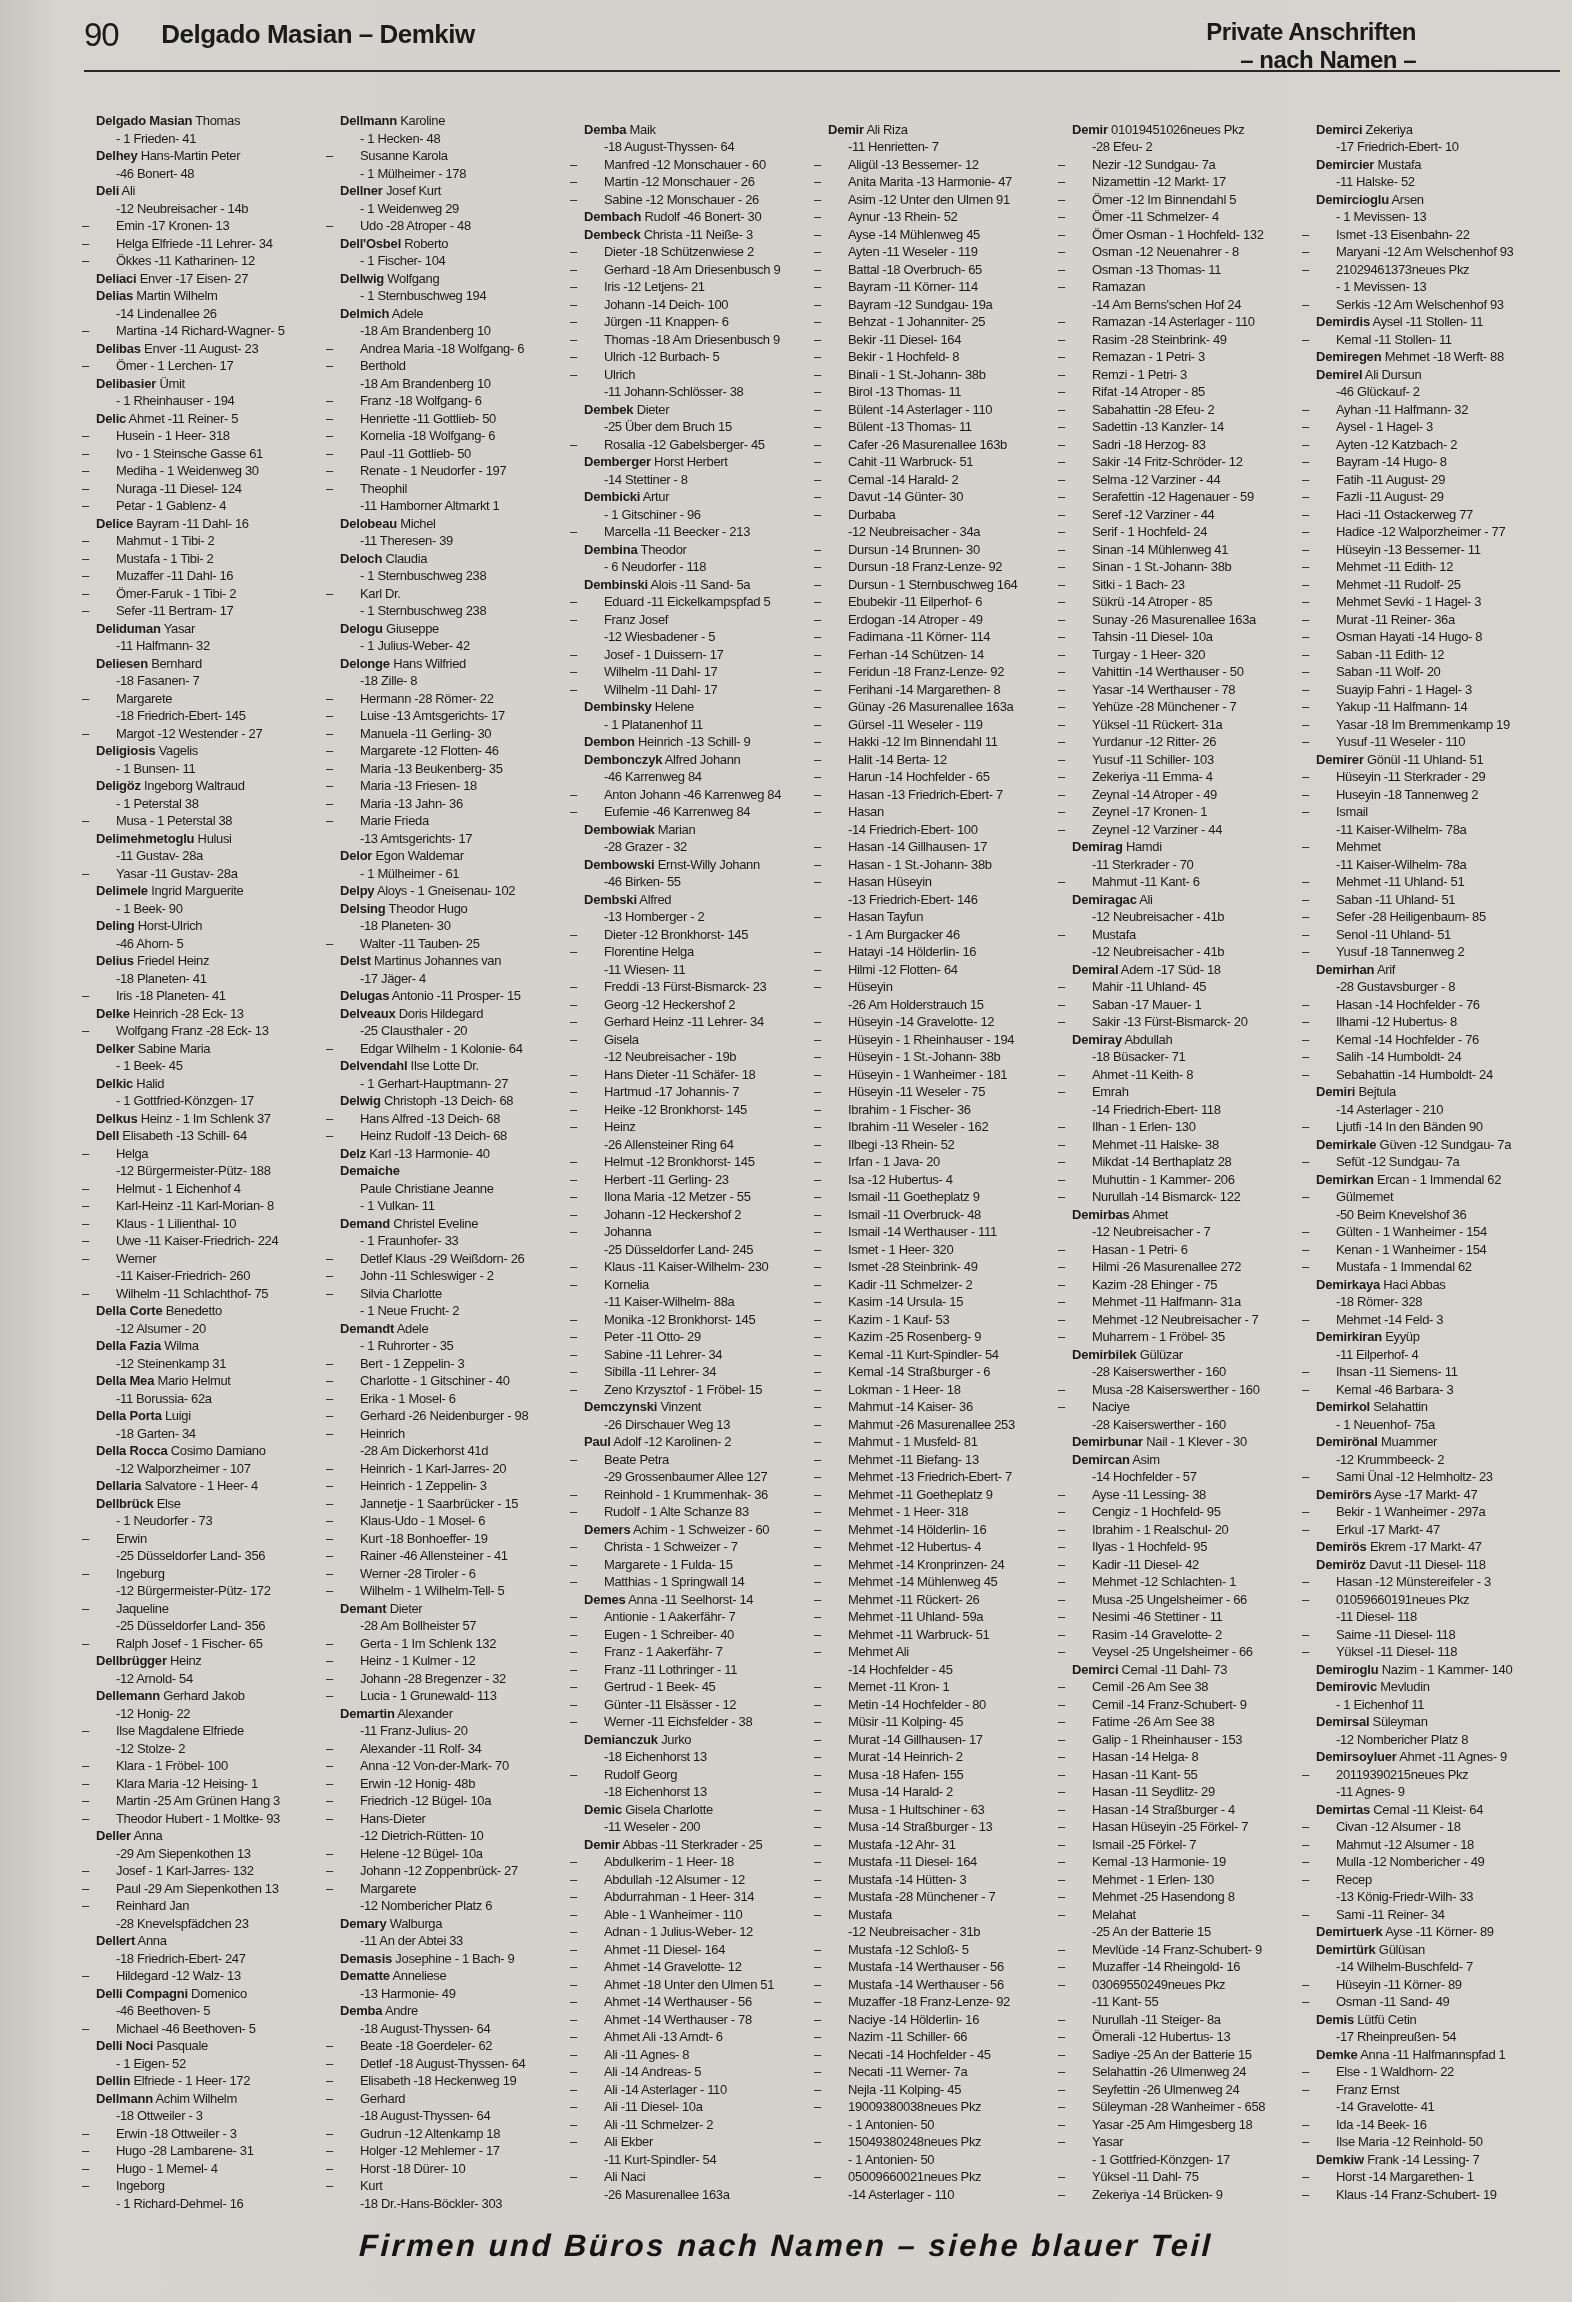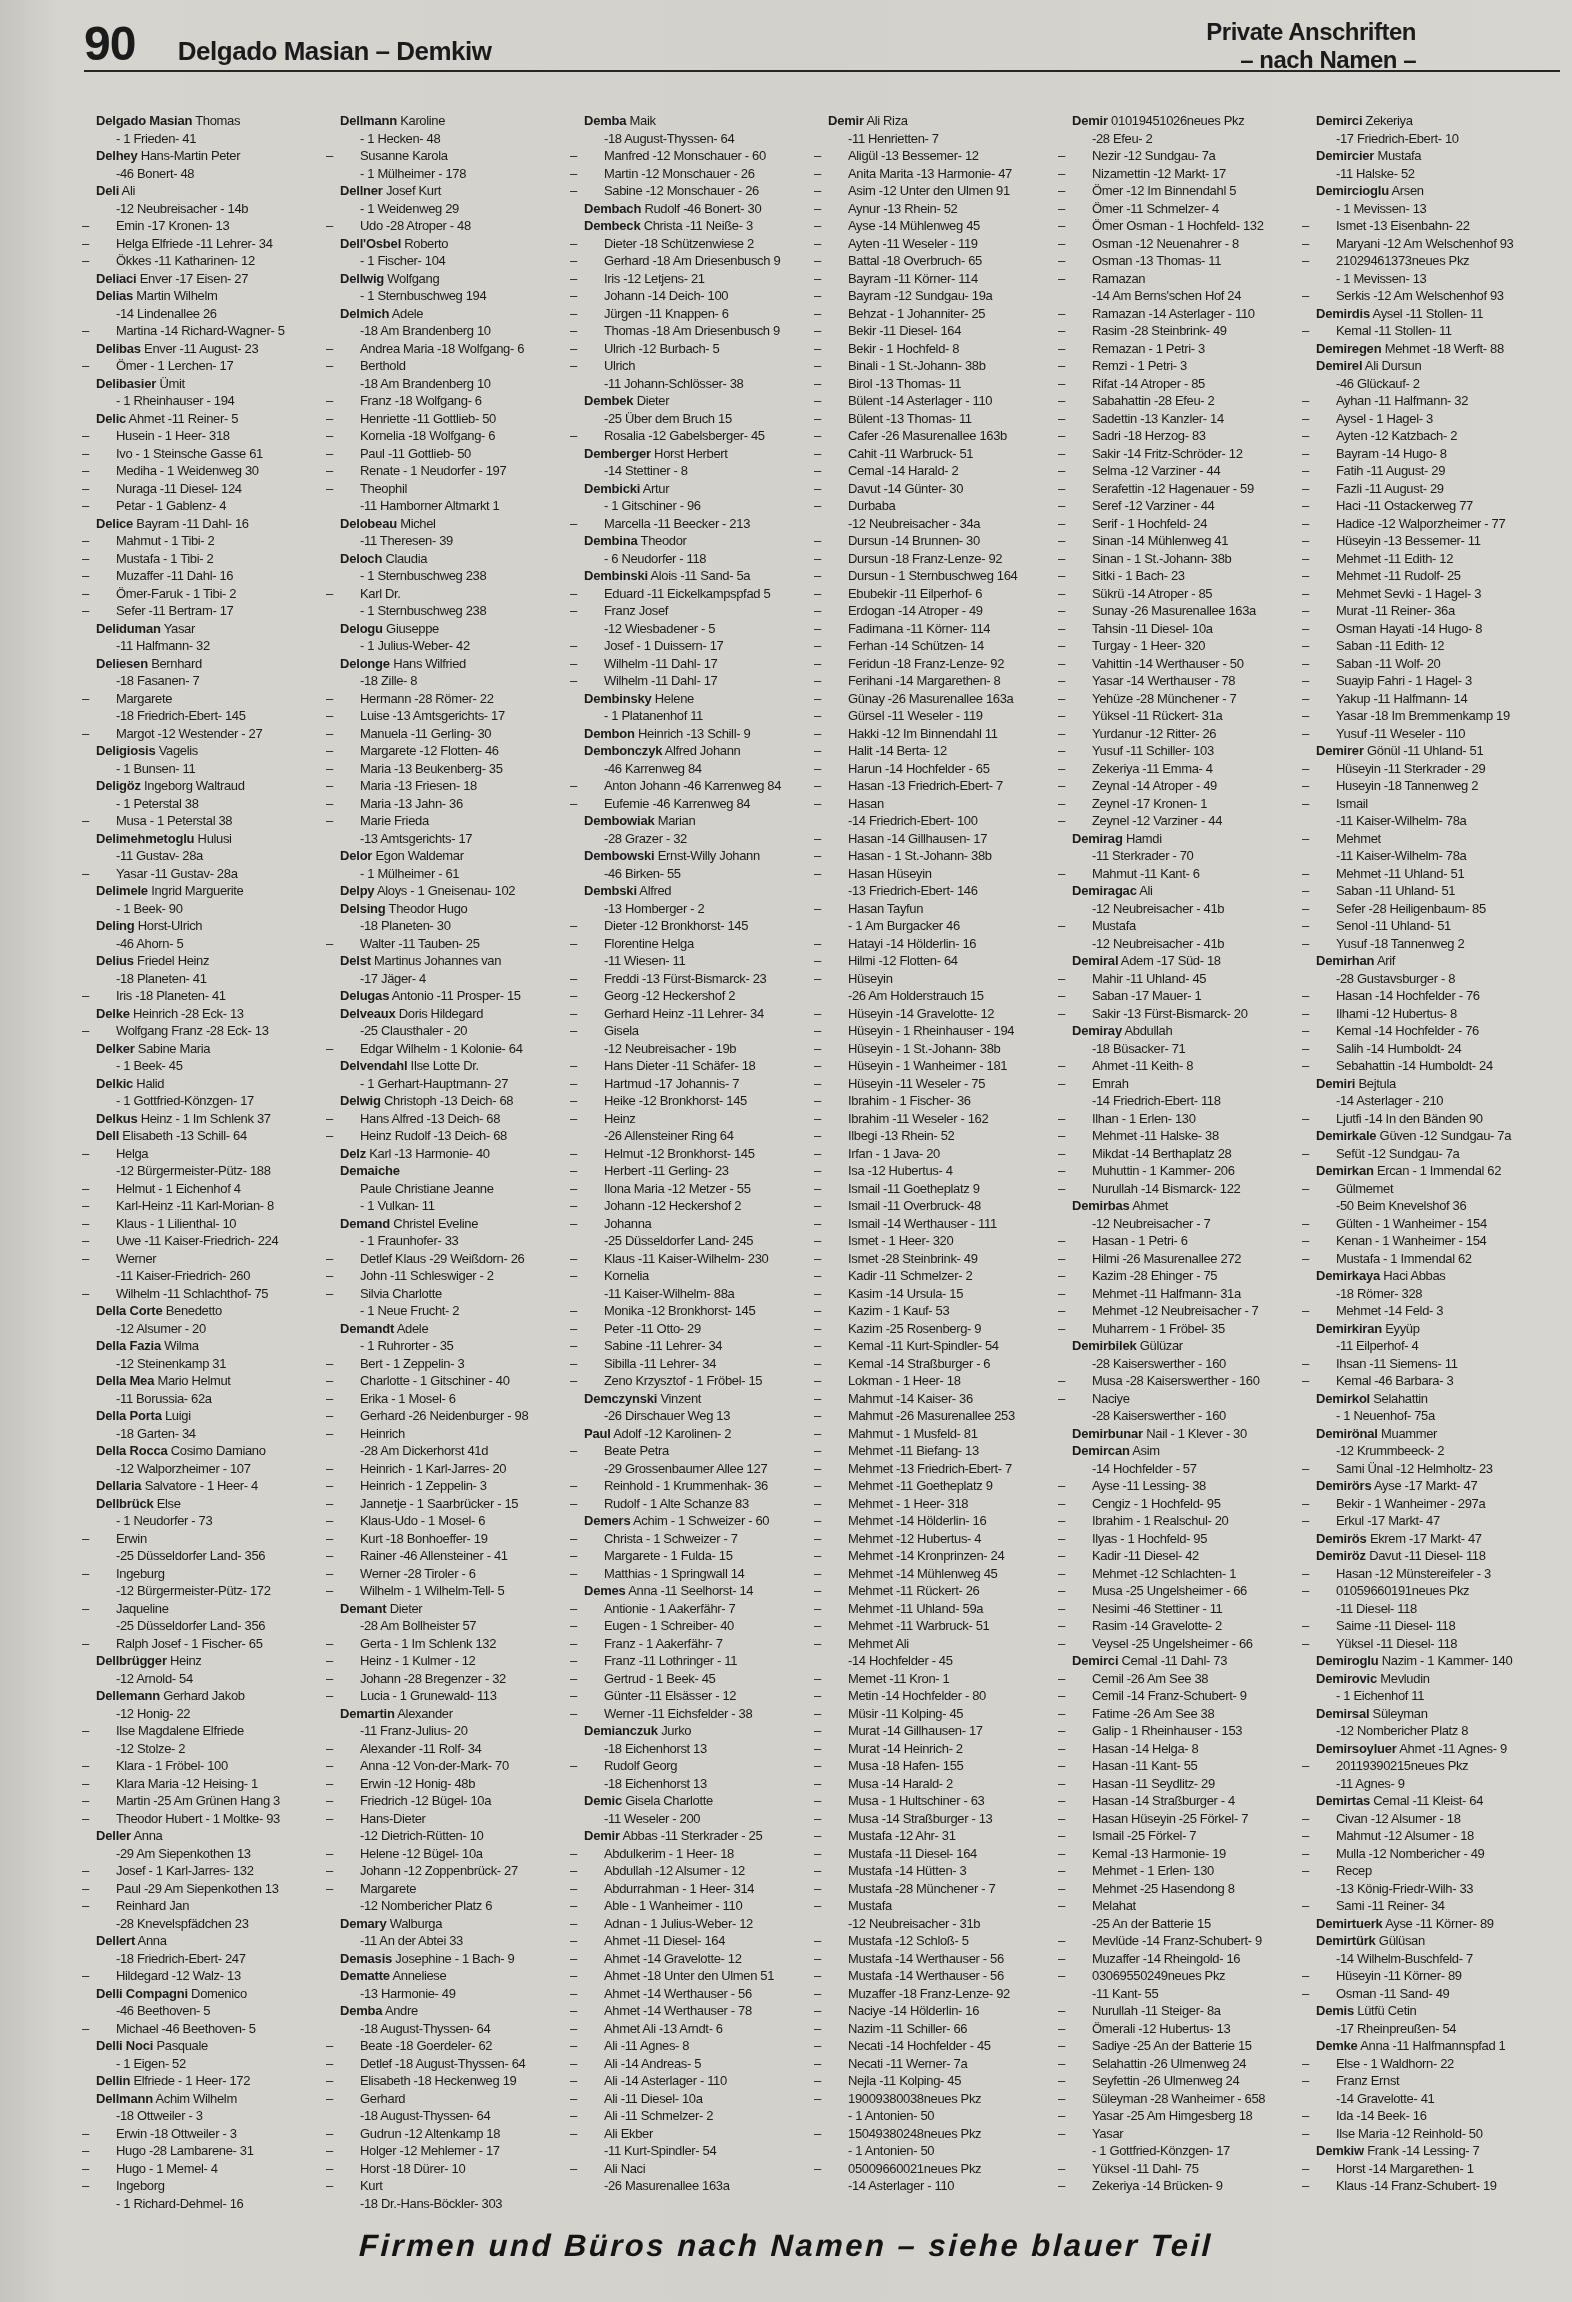--- a/index.html
+++ b/index.html
@@ -4,25 +4,25 @@
 <style>
   html,body{margin:0;padding:0;}
   body{
     width:1572px;height:2302px;position:relative;overflow:hidden;
     background:linear-gradient(90deg,#c6c4bf 0px,#d6d4cf 60px,#d3d1cc 50%,#d7d5d0 100%);
     font-family:"Liberation Sans","DejaVu Sans",sans-serif;
     color:#1b1b1b;
     -webkit-font-smoothing:antialiased;
   }
   .page-header{position:absolute;top:16px;left:84px;right:16px;height:52px;}
-  .page-number{font-size:48px;font-weight:bold;letter-spacing:-1px;display:inline-block;vertical-align:bottom;}
+  .page-number{font-size:33px;font-weight:normal;letter-spacing:-1px;display:inline-block;vertical-align:bottom;}
   .range-title{font-size:26px;font-weight:bold;letter-spacing:-0.5px;display:inline-block;margin-left:38px;vertical-align:bottom;padding-bottom:4px;}
   .section-title{position:absolute;right:140px;top:2px;text-align:right;font-weight:bold;font-size:24px;line-height:28px;letter-spacing:-0.5px;}
   .header-rule{position:absolute;top:70px;left:84px;right:12px;height:2px;background:#26262a;}
-  .cols{position:absolute;top:112px;left:82px;display:flex;gap:18px;}
+  .cols{position:absolute;top:112px;left:82px;display:flex;gap:18px;align-items:center;}
   .col{width:226px;flex:none;}
   .line{font-size:13px;line-height:17.5px;white-space:nowrap;letter-spacing:-0.35px;}
   .line.h{padding-left:14px;}
   .line.h b{font-weight:bold;letter-spacing:-0.2px;}
   .line.a{padding-left:34px;}
   .line.d{padding-left:34px;position:relative;}
   .line.d::before{content:"\2013";position:absolute;left:0;top:0;}
   .page-footer{position:absolute;top:2228px;left:0;width:100%;text-align:center;
     font-size:31px;font-weight:bold;font-style:italic;letter-spacing:2.5px;transform:skewX(-2deg);color:#141414;}
 </style>

